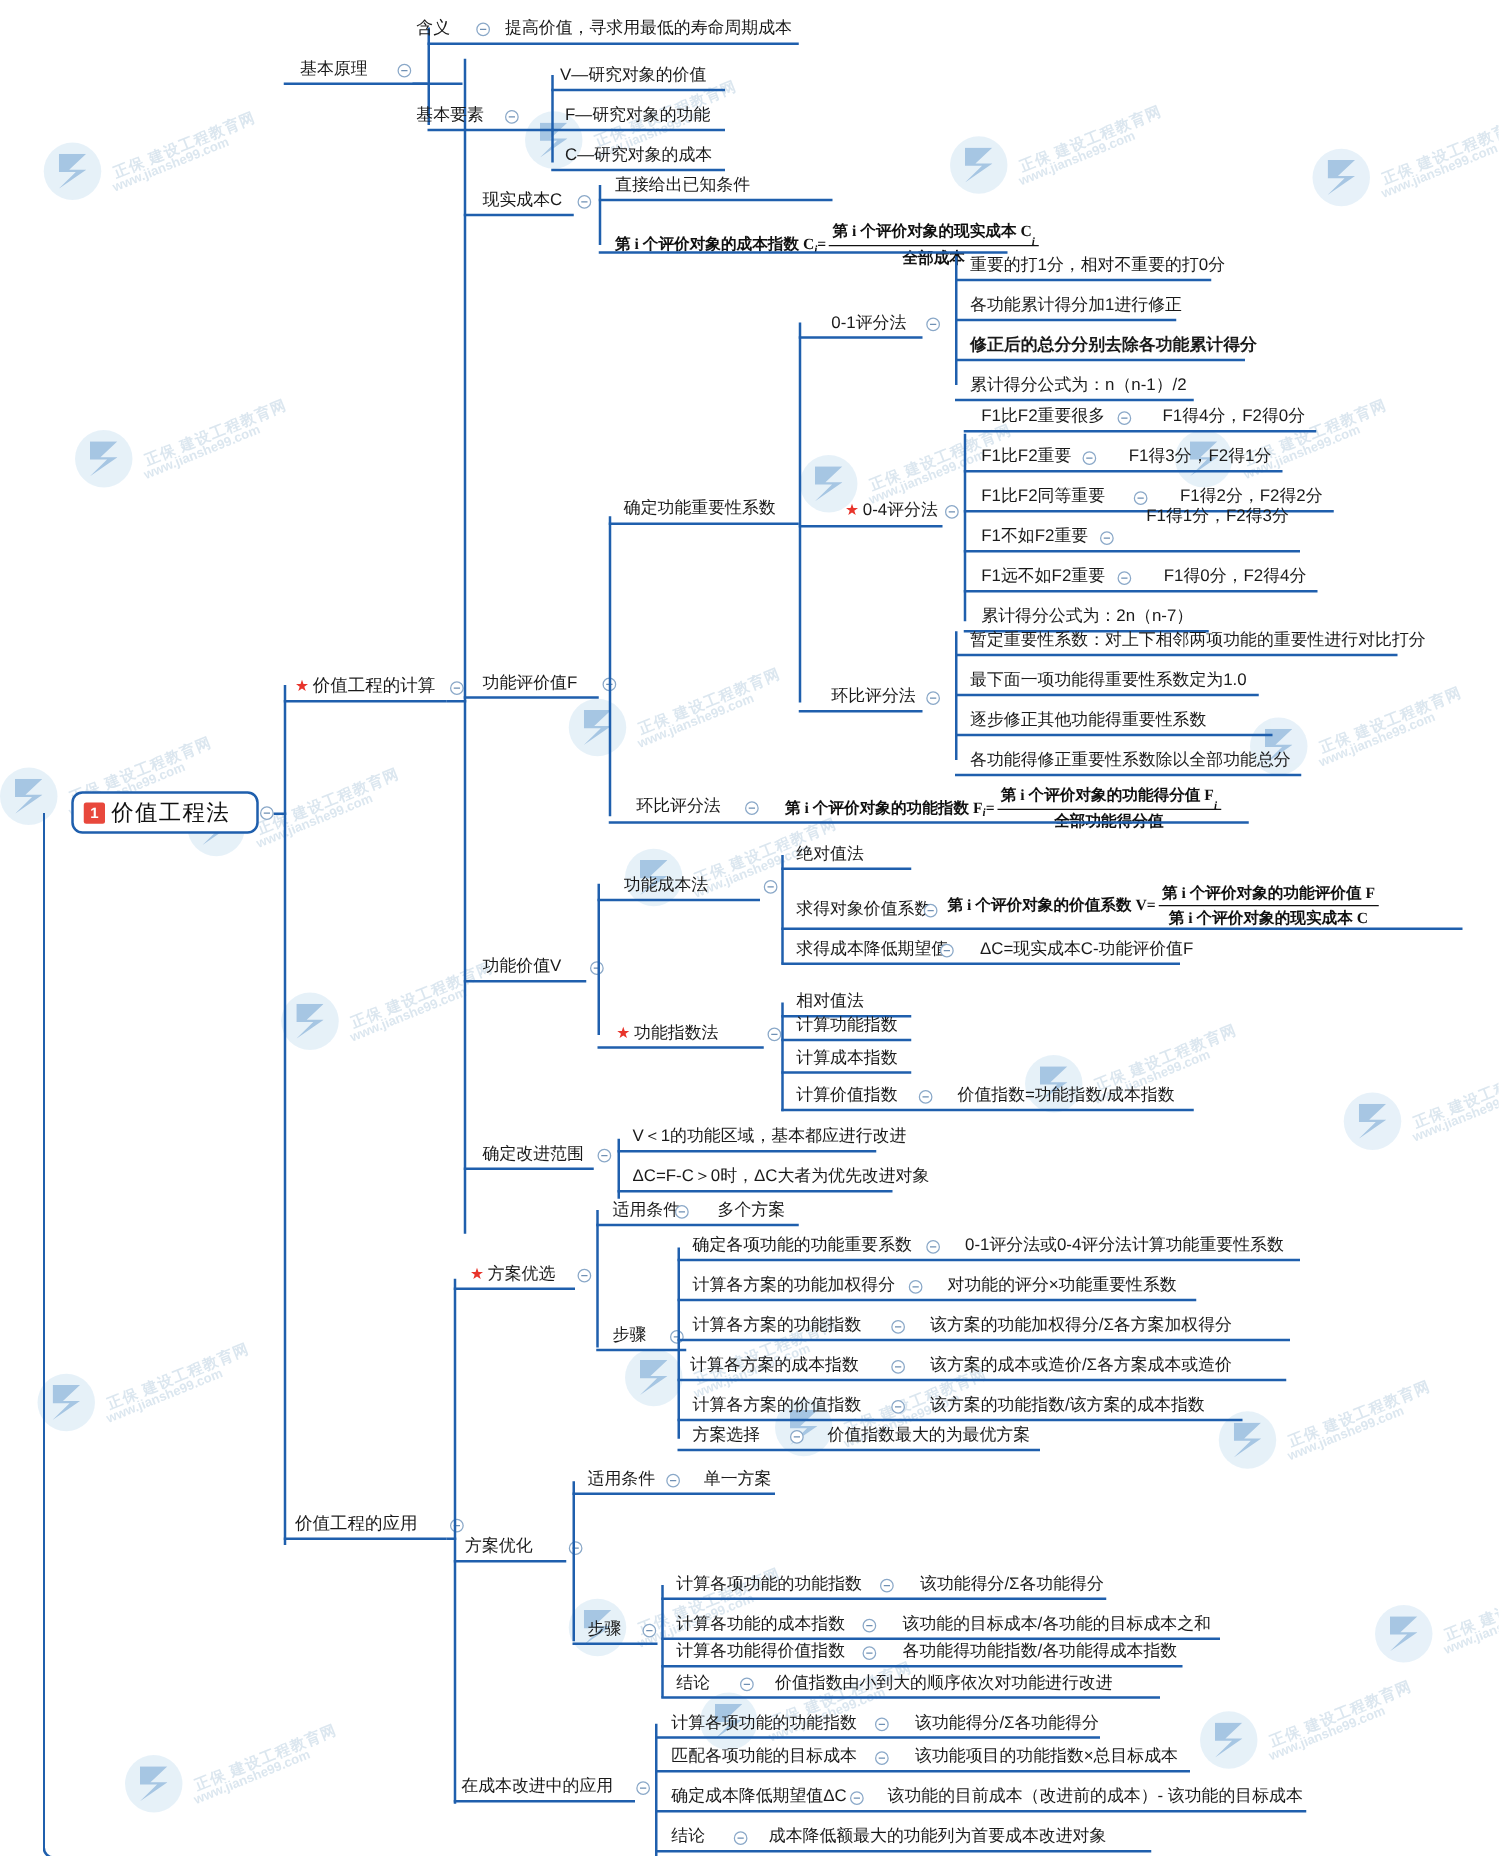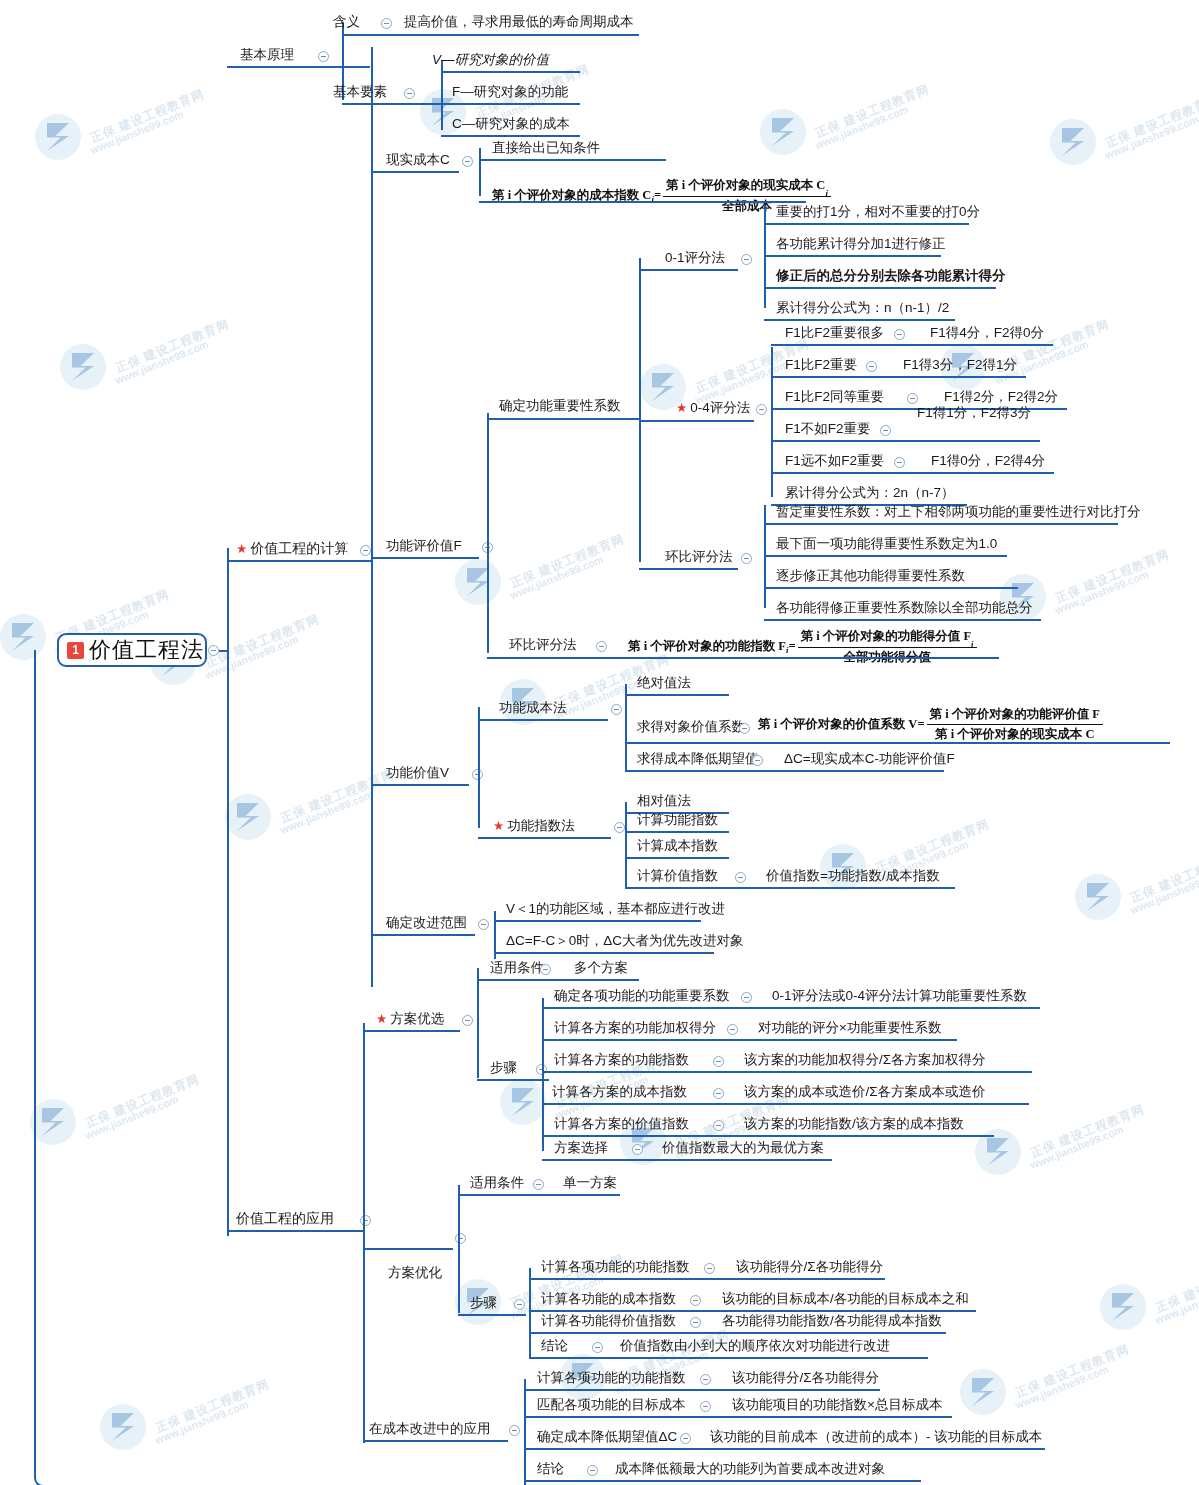--- a/index.html
+++ b/index.html
@@ -38,21 +38,21 @@
       box-sizing:border-box;background:#fff;}
   .tg:after{content:"";position:absolute;left:2px;top:4px;width:5px;height:1.3px;background:#6f90b4;}
 
   
   #root{position:absolute;left:57px;top:633px;width:150px;height:34px;
         border:2px solid #1f5fad;border-radius:9px;background:#fff;
         display:flex;align-items:center;padding-left:8px;box-sizing:border-box;}
   #root .badge{width:17px;height:17px;background:#e8483c;color:#fff;font-size:12px;
         display:flex;align-items:center;justify-content:center;border-radius:2px;margin-right:5px;
         font-weight:bold;}
-  #root .rtxt{font-size:22px;letter-spacing:1px;color:#111;text-align:center;}
+  #root .rtxt{font-size:18px;letter-spacing:1px;color:#111;text-align:center;}
 
   
   .fx{position:absolute;white-space:nowrap;font-family:"Liberation Serif","DejaVu Serif",serif;
       font-size:12.5px;color:#111;display:flex;align-items:center;font-weight:bold;}
   .fx .frac{display:inline-flex;flex-direction:column;align-items:center;margin:0 2px;}
   .fx .frac .num{border-bottom:1.3px solid #111;padding:0 3px 1px;}
   .fx .frac .den{padding:1px 3px 0;}
   .fx .sub{font-size:9px;vertical-align:sub;position:relative;top:3px;font-style:italic;}
 
   
@@ -220,21 +220,21 @@
 
   <div class="node" style="left:333px;top:14px;"><span>含义</span></div>
   <div class="node" style="left:404px;top:14px;"><span>提高价值，寻求用最低的寿命周期成本</span></div>
   <div class="ul" style="left:342px;top:34px;width:297px;"></div>
   <div class="tg" style="left:381px;top:18px;"></div>
 
   <div class="node" style="left:333px;top:84px;"><span>基本要素</span></div>
   <div class="ul" style="left:342px;top:103px;width:101px;"></div>
   <div class="tg" style="left:404px;top:88px;"></div>
   <div class="vl" style="left:441px;top:60px;height:70px;"></div>
-  <div class="node" style="left:432px;top:52px;font-style:italic;"><span>V—研究对象的价值</span></div>
+  <div class="node" style="left:448px;top:52px;"><span>V—研究对象的价值</span></div>
   <div class="ul" style="left:441px;top:71px;width:139px;"></div>
   <div class="node" style="left:452px;top:84px;"><span>F—研究对象的功能</span></div>
   <div class="ul" style="left:441px;top:103px;width:139px;"></div>
   <div class="node" style="left:452px;top:116px;"><span>C—研究对象的成本</span></div>
   <div class="ul" style="left:441px;top:135px;width:139px;"></div>
 
   <div class="node" style="left:386px;top:152px;"><span>现实成本C</span></div>
   <div class="ul" style="left:371px;top:171px;width:88px;"></div>
   <div class="tg" style="left:462px;top:156px;"></div>
   <div class="vl" style="left:479px;top:148px;height:48px;"></div>
@@ -427,21 +427,21 @@
   <div class="node" style="left:554px;top:1116px;"><span>计算各方案的价值指数</span></div>
   <div class="tg" style="left:713px;top:1120px;"></div>
   <div class="node" style="left:744px;top:1116px;"><span>该方案的功能指数/该方案的成本指数</span></div>
   <div class="ul" style="left:542px;top:1135px;width:452px;"></div>
 
   <div class="node" style="left:554px;top:1140px;"><span>方案选择</span></div>
   <div class="tg" style="left:632px;top:1144px;"></div>
   <div class="node" style="left:662px;top:1140px;"><span>价值指数最大的为最优方案</span></div>
   <div class="ul" style="left:542px;top:1159px;width:290px;"></div>
 
-  <div class="node" style="left:388px;top:1229px;margin-top:36px;"><span>方案优化</span></div>
+  <div class="node" style="left:372px;top:1229px;"><span>方案优化</span></div>
   <div class="ul" style="left:363px;top:1248px;width:90px;"></div>
   <div class="tg" style="left:455px;top:1233px;"></div>
   <div class="vl" style="left:458px;top:1185px;height:128px;"></div>
 
   <div class="node" style="left:470px;top:1175px;"><span>适用条件</span></div>
   <div class="tg" style="left:533px;top:1179px;"></div>
   <div class="node" style="left:563px;top:1175px;"><span>单一方案</span></div>
   <div class="ul" style="left:458px;top:1194px;width:162px;"></div>
 
   <div class="node" style="left:470px;top:1295px;"><span>步骤</span></div>

